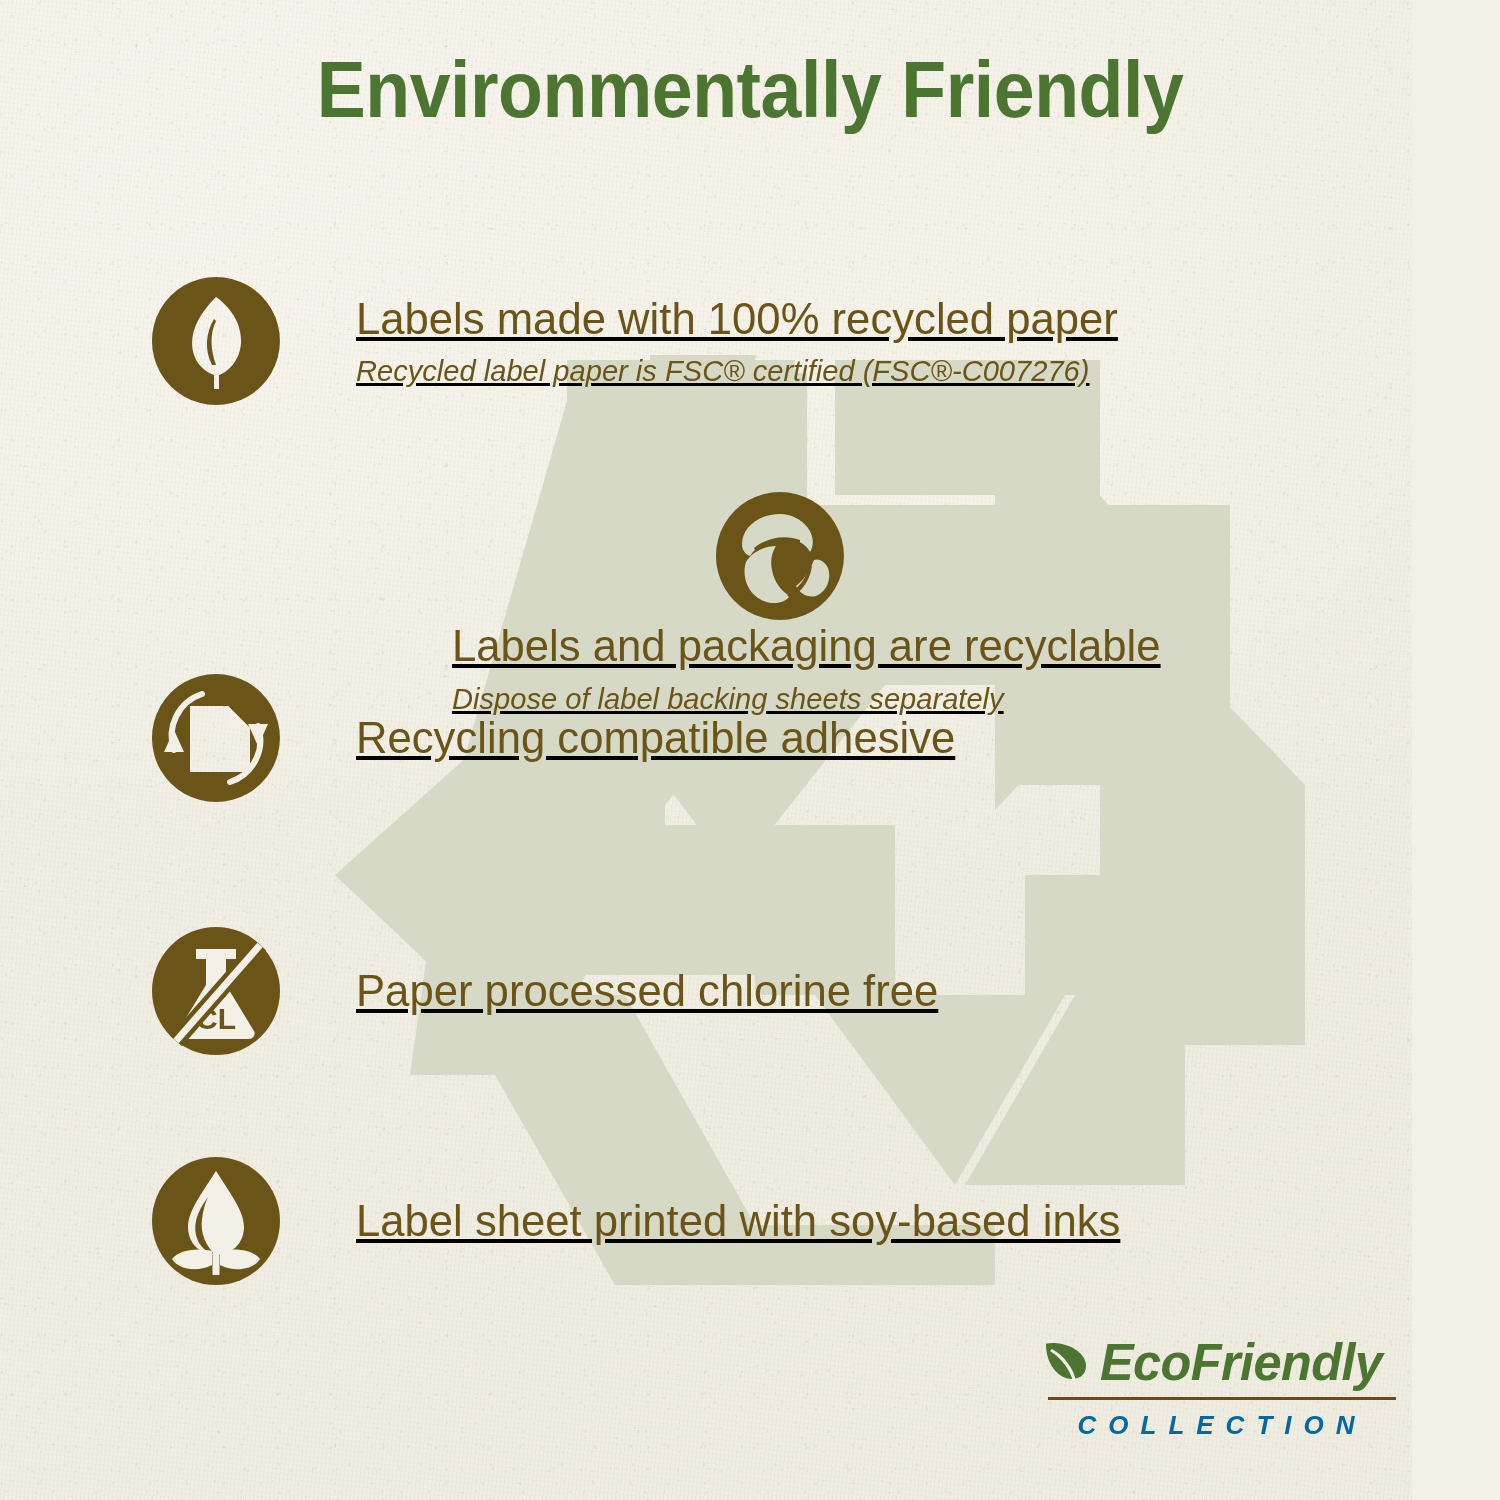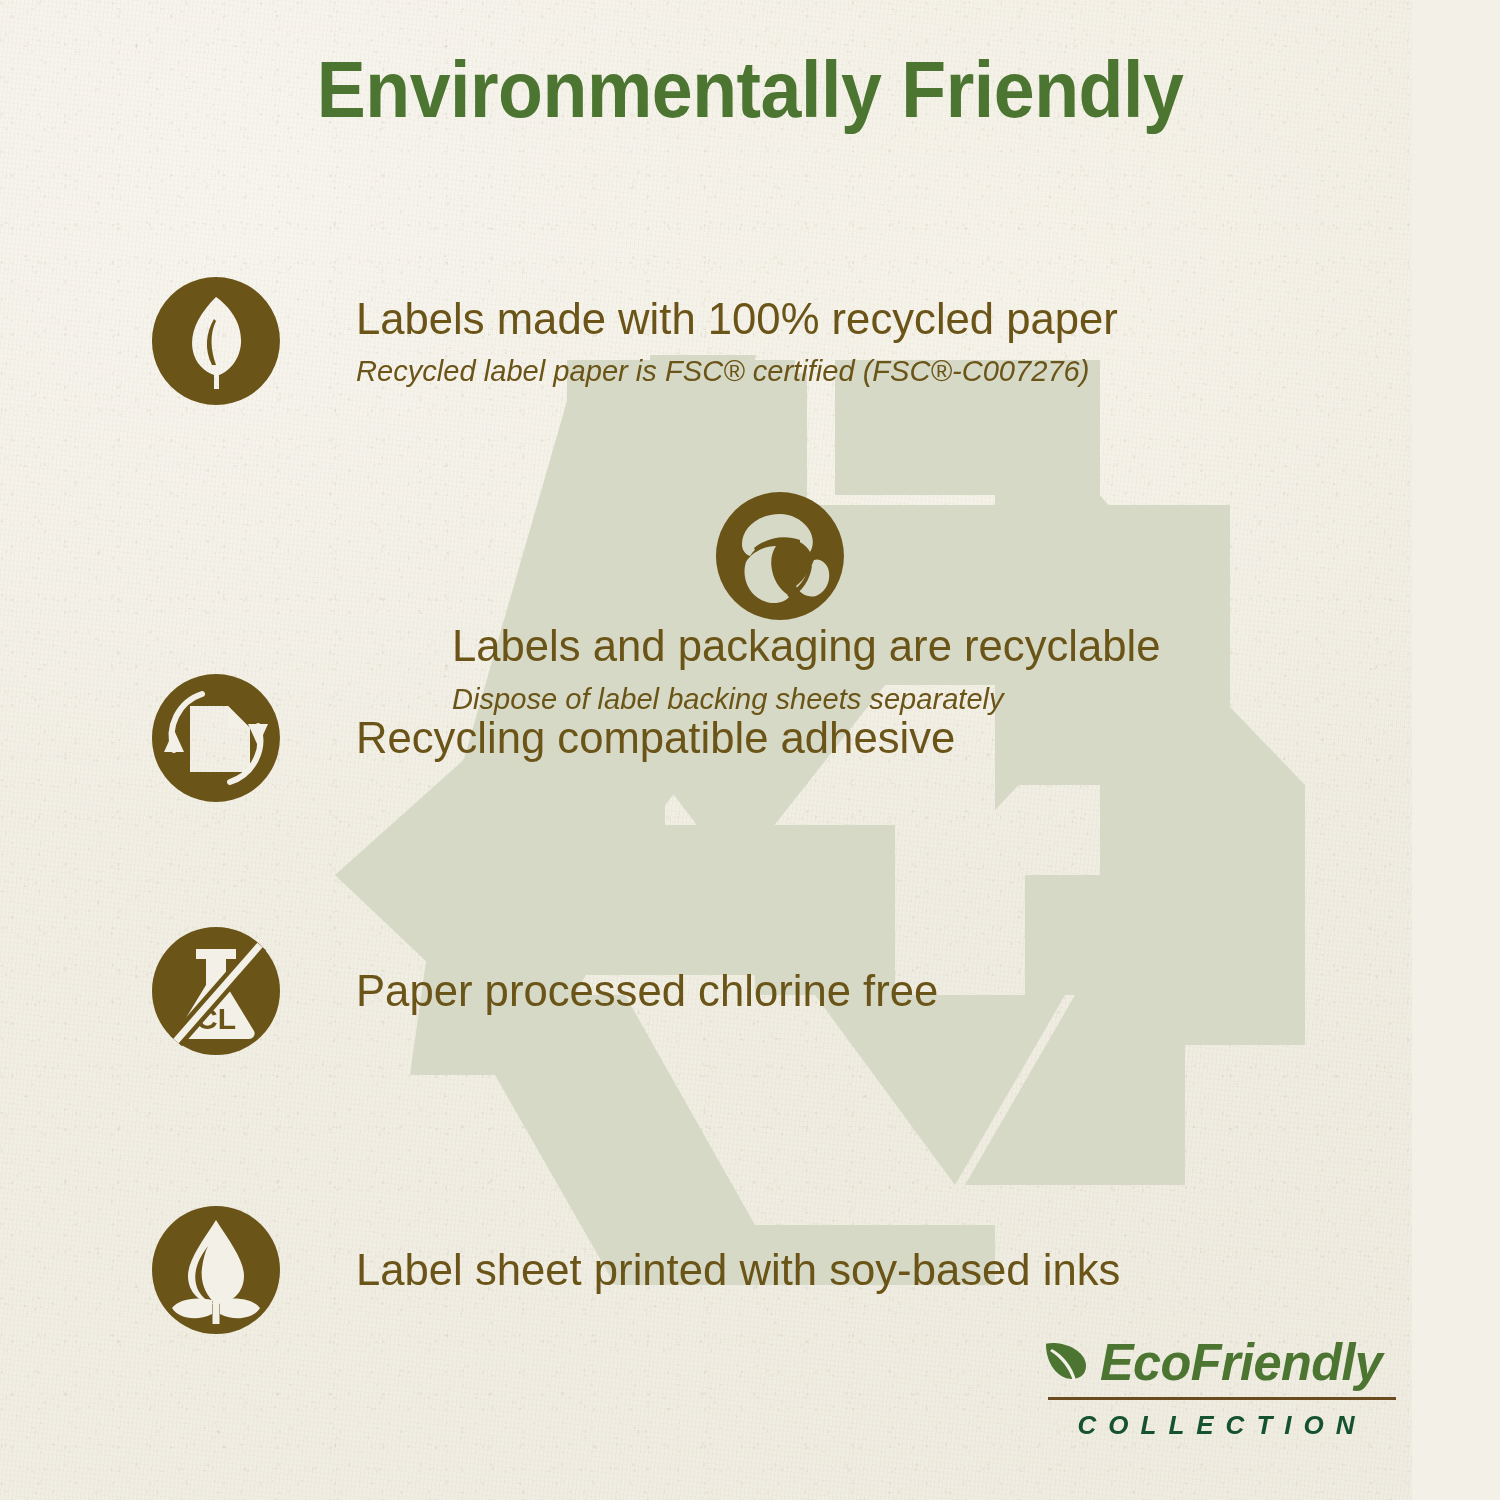--- a/index.html
+++ b/index.html
@@ -66,21 +66,21 @@
     color:#4b7531;
     font-family:"Liberation Sans Narrow","Liberation Sans",sans-serif;
     font-weight:bold;font-size:79px;letter-spacing:-0.5px;
     transform:scaleX(.93);transform-origin:50% 50%;
     white-space:nowrap;
   }
 
   
   .row{position:absolute;left:150px;width:1260px;display:flex;align-items:center;}
   .icon-wrap{width:132px;height:132px;flex:0 0 132px;display:block;}
-  .row-text{margin-left:74px;}
+  .row-text{margin-left:74px;text-decoration:underline;}
   .headline{
     color:#6b5418;
     font-family:"Liberation Sans Narrow","Liberation Sans",sans-serif;
     font-weight:normal;font-size:45px;line-height:1.06;white-space:nowrap;
     transform:scaleX(.97);transform-origin:0 50%;
   }
   .subline{
     color:#6b5418;
     font-family:"Liberation Sans Narrow","Liberation Sans",sans-serif;
     font-style:italic;font-size:30px;line-height:1.1;margin-top:12px;white-space:nowrap;
@@ -93,21 +93,21 @@
   #logo-leaf{width:52px;height:52px;flex:0 0 52px;margin-right:6px;}
   #logo-word{
     color:#4b7531;
     font-family:"Liberation Sans Narrow","Liberation Sans",sans-serif;
     font-weight:bold;font-size:52px;letter-spacing:-0.6px;line-height:1;
     transform:scaleX(.97);transform-origin:0 50%;white-space:nowrap;
   }
   #logo-rule{height:3px;background:#6b4a20;margin:9px 0 0 6px;width:348px;}
   #logo-sub{
     margin-top:12px;margin-left:6px;text-align:center;width:348px;
-    color:#14532d;
+    color:#0369a1;
     font-family:"Liberation Sans Narrow","Liberation Sans",sans-serif;
     font-weight:bold;font-size:26px;letter-spacing:12px;line-height:1;
     white-space:nowrap;
   }
 </style>
 </head>
 <body>
 
 <div id="page">
 
@@ -287,21 +287,21 @@
       <text x="66" y="104" text-anchor="middle" fill="#6b5418" font-family="Liberation Sans, sans-serif" font-weight="bold" font-size="30">CL</text>
 
       <line x1="26" y1="116" x2="110" y2="20" stroke="#6b5418" stroke-width="16"></line>
       <line x1="26" y1="116" x2="110" y2="20" stroke="#f3f0e7" stroke-width="7"></line>
     </svg>
     <div class="row-text">
       <div class="headline">Paper processed chlorine free</div>
     </div>
   </div>
 
-  <div class="row" style="top:1204px;">
+  <div class="row" style="top:1155px;">
     <svg class="icon-wrap" viewBox="0 0 132 132">
       <circle cx="66" cy="66" r="64" fill="#6b5418"></circle>
 
       <path fill="#f3f0e7" d="
         M66 16
         C 52 38, 38 56, 38 72
         C 38 88, 50 100, 66 100
         C 82 100, 94 88, 94 72
         C 94 56, 80 38, 66 16 Z"></path>
 

